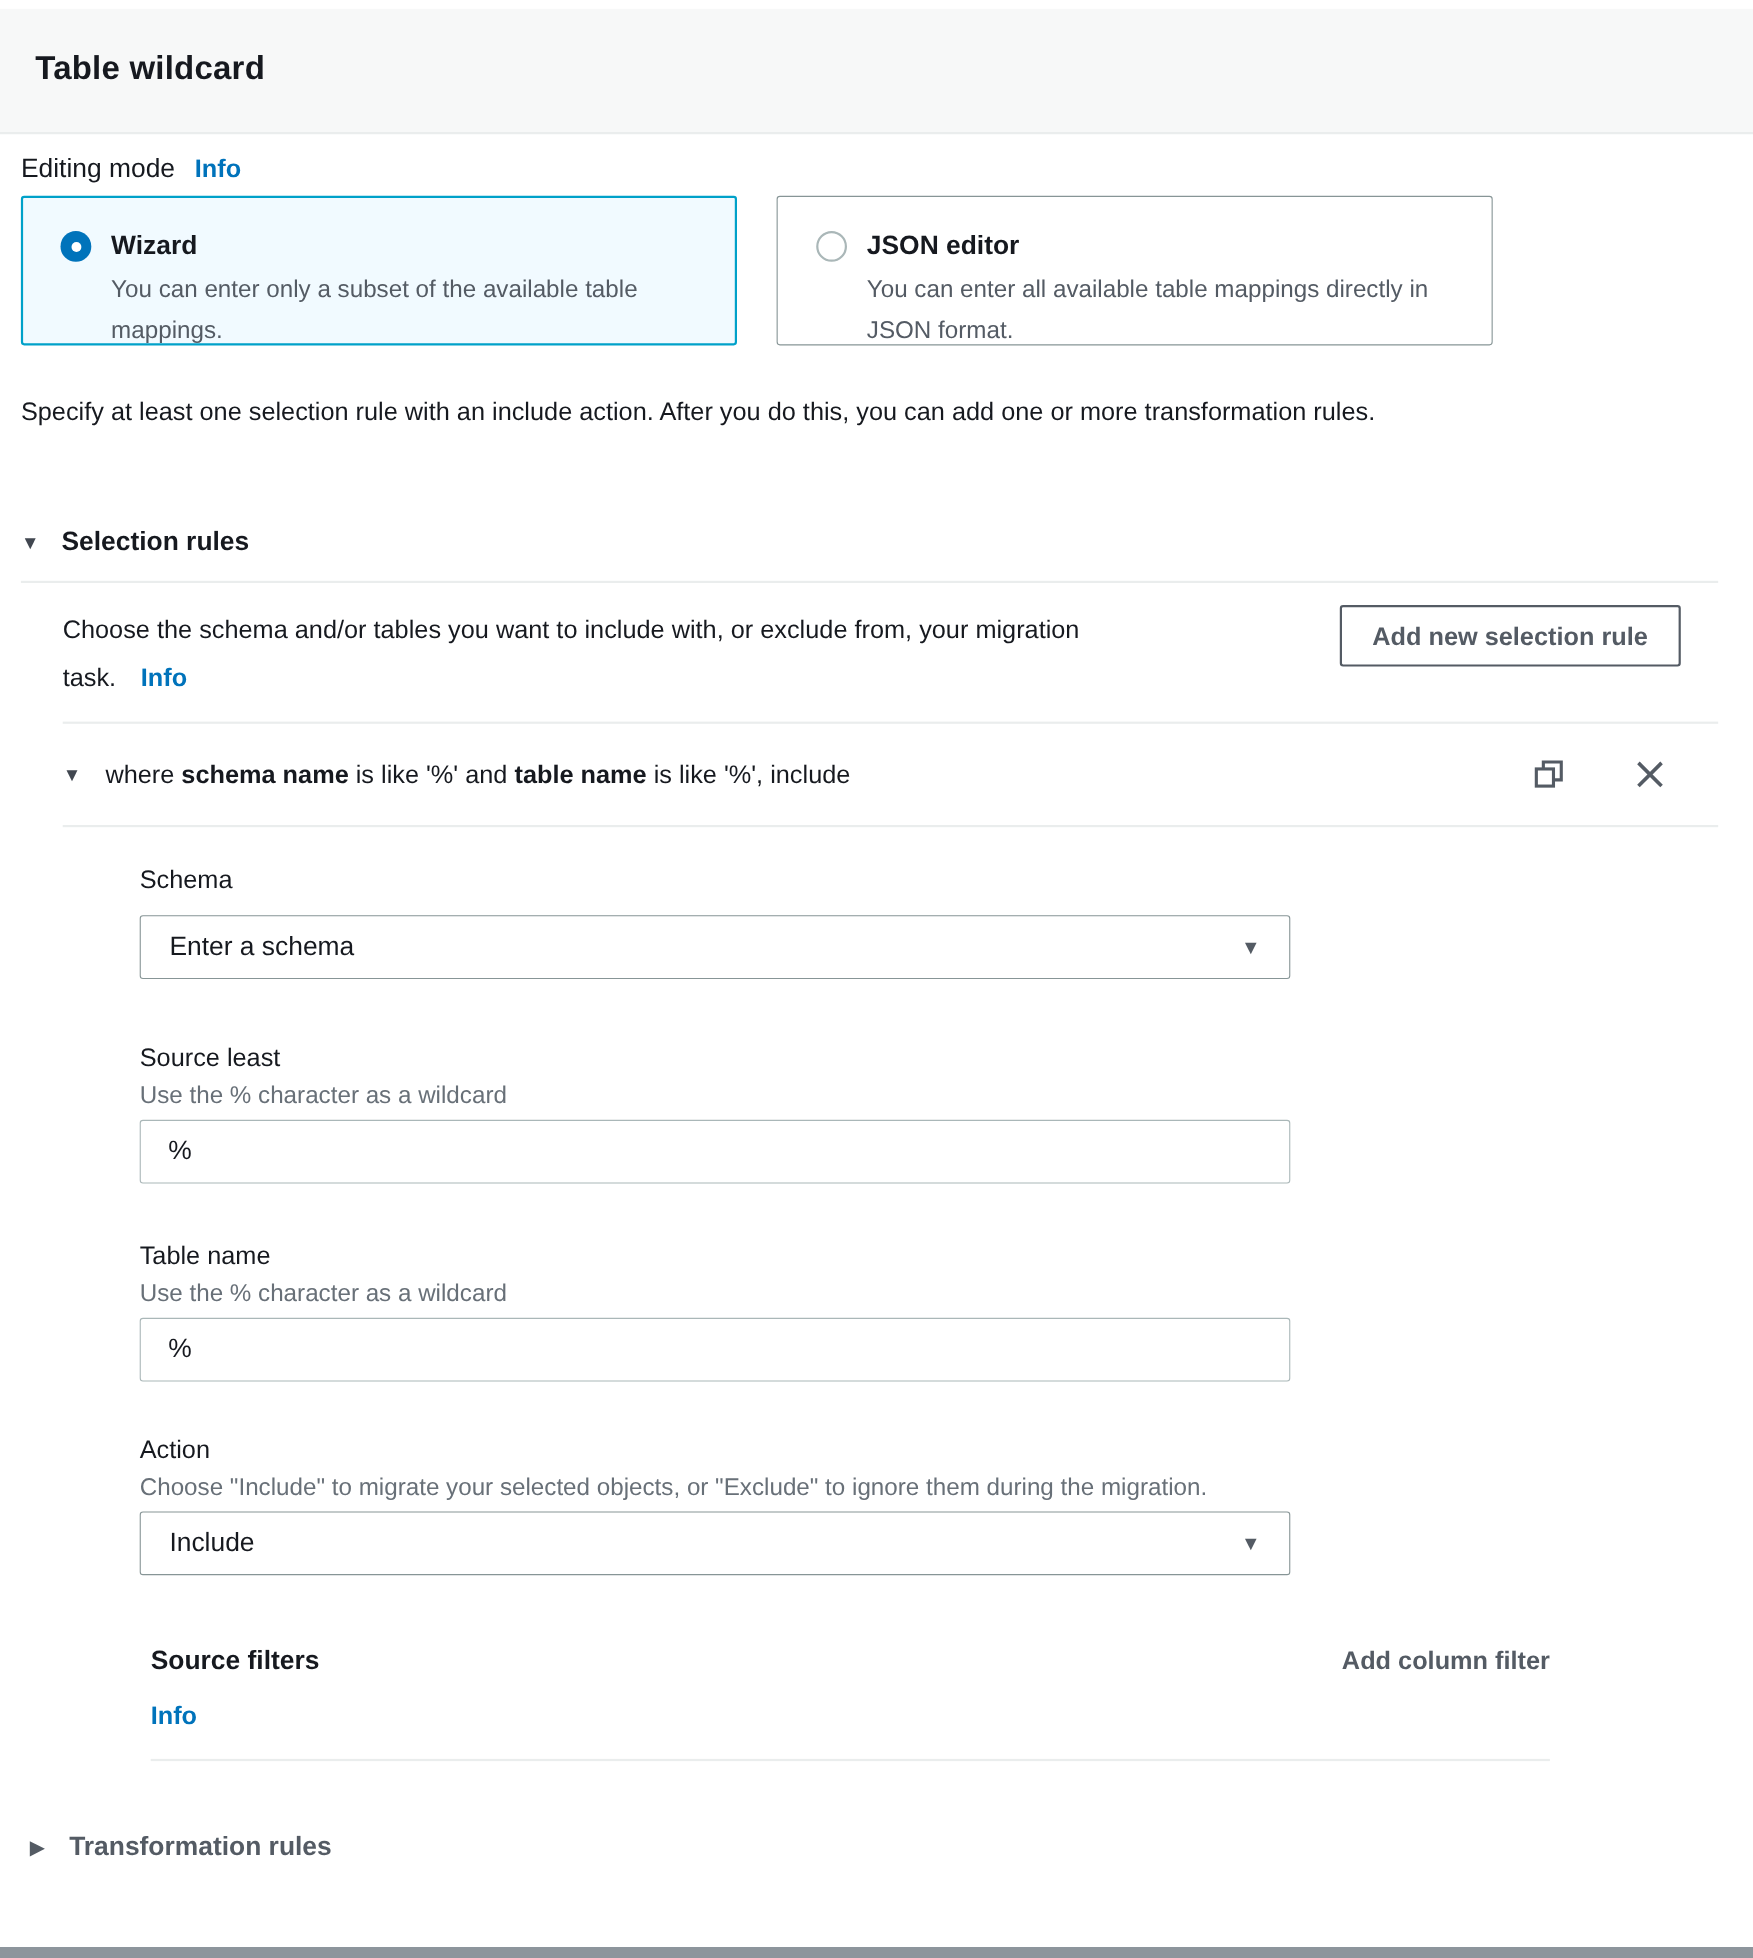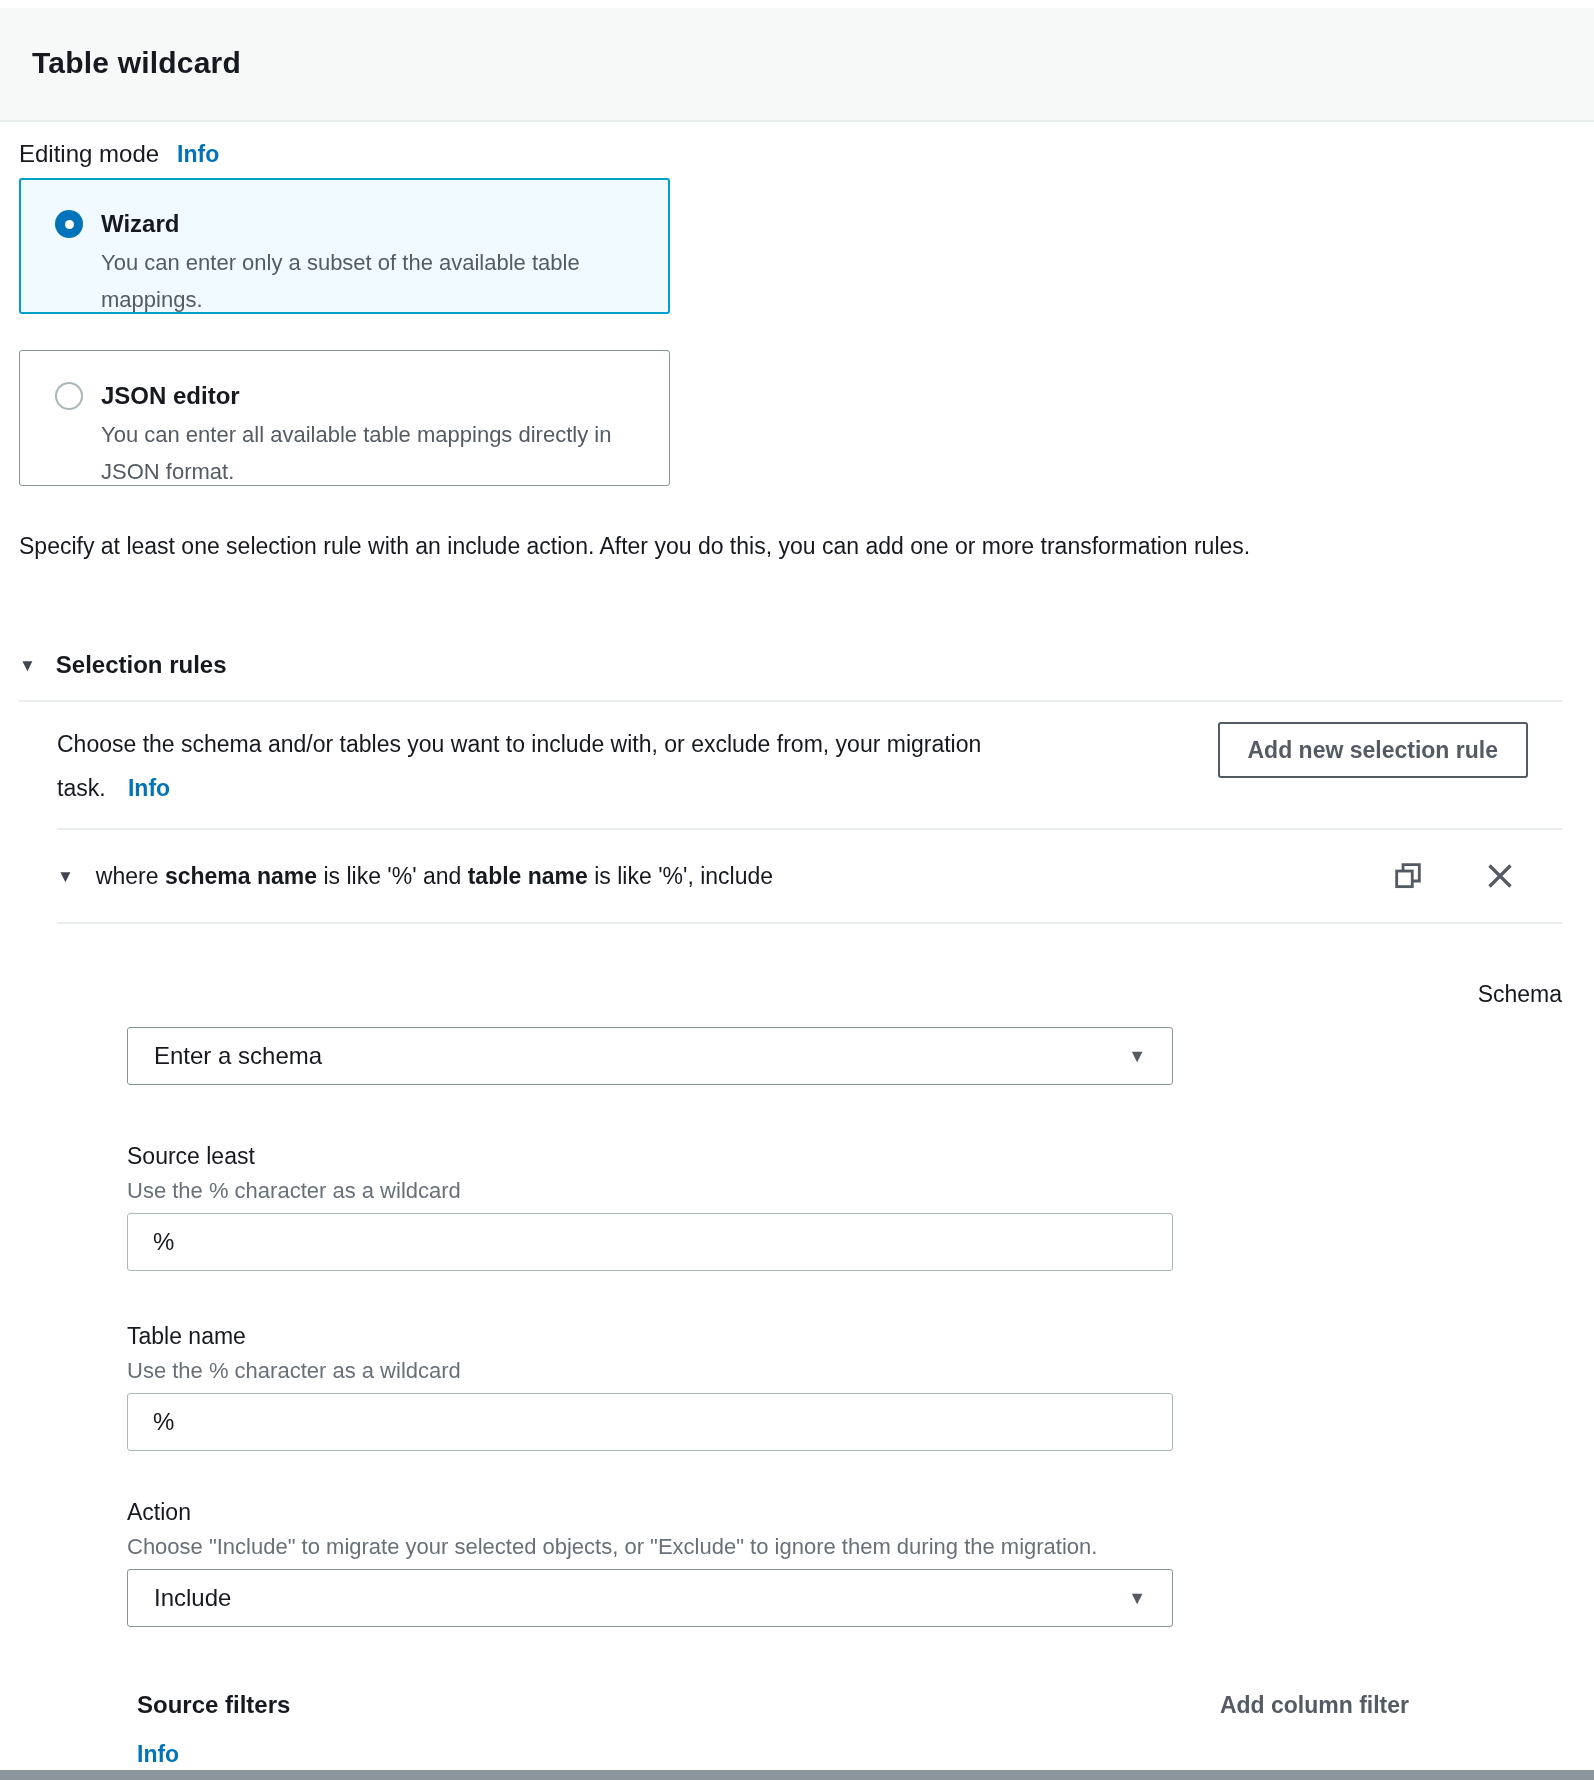--- a/index.html
+++ b/index.html
@@ -13,21 +13,21 @@
   .page-header h1 { font-size:30px; font-weight:700; color:#16191f; letter-spacing:0.2px; }
 
   .content { padding:18px 32px 0 19px; }
 
   
   .label-row { display:flex; align-items:baseline; gap:18px; height:32px; margin-bottom:6px; }
   .label-row .lbl { font-size:24px; color:#16191f; }
   .info-link { font-size:23px; font-weight:700; color:#0073bb; text-decoration:none; cursor:pointer; }
 
   
-  .cards { display:flex; gap:36px;flex-direction:column; }
+  .cards { display:flex; gap:36px; }
   .card { width:651px; height:136px; background:#ffffff; border:1px solid #879596; border-radius:3px;
           padding:28px 24px 0 35px; display:flex; align-items:flex-start; cursor:pointer; }
   .card.selected { background:#f1faff; border:2px solid #00a1c9; padding:27px 23px 0 34px; }
   .radio { width:28px; height:28px; border-radius:50%; border:2px solid #aab7b8; background:#ffffff; flex:none; margin-top:3px; }
   .radio.checked { border:none; background:#0073bb; position:relative; }
   .radio.checked::after { content:""; position:absolute; inset:0; margin:auto; width:9px; height:9px; border-radius:50%; background:#ffffff; }
   .card-text { margin-left:18px; }
   .card-title { font-size:24px; font-weight:700; color:#16191f; line-height:34px; }
   .card-desc { font-size:22px; color:#545b64; line-height:37px; margin-top:3px; max-width:532px; }
 
@@ -56,21 +56,21 @@
   .summary-text { margin-left:22px; font-size:23px; color:#16191f; }
   .summary-text b { font-weight:700; }
   .icon-btn { display:inline-flex; align-items:center; justify-content:center; width:40px; height:40px; cursor:pointer; }
   .icon-btn.first { margin-left:auto; }
   .icon-btn + .icon-btn { margin-left:52px; margin-right:42px; }
 
   
   .rule-form { margin-left:108px; }
   .field-label { font-size:23px; color:#16191f; line-height:30px; }
   .field-helper { font-size:22px; color:#687078; line-height:28px; margin-top:6px; }
-  .mt-60 { margin-top:55px;text-align:right; } .mt-56 { margin-top:56px; } .mt-50 { margin-top:50px; } .mt-46 { margin-top:46px; }
+  .mt-60 { margin-top:32px; } .mt-56 { margin-top:56px; } .mt-50 { margin-top:50px; } .mt-46 { margin-top:46px; }
   .select { margin-top:18px; width:1046px; height:58px; border:1px solid #879596; border-radius:3px; background:#fff;
             display:flex; align-items:center; padding:0 26px; font-size:24px; color:#16191f; cursor:pointer; }
   .select .caret { margin-left:auto; font-size:18px; color:#545b64; }
   .text-input { display:block; margin-top:8px; width:1046px; height:58px; border:1px solid #aab7b8; border-radius:3px;
                 background:#fff; padding:0 25px; font-family:"Liberation Sans", sans-serif; font-size:24px; color:#16191f; }
 
   
   .source-filters { margin-left:118px; margin-top:64px; width:1272px; }
   .sf-row { display:flex; align-items:baseline; }
   .sf-left { display:flex; align-items:baseline; gap:22px;flex-direction:column; }

